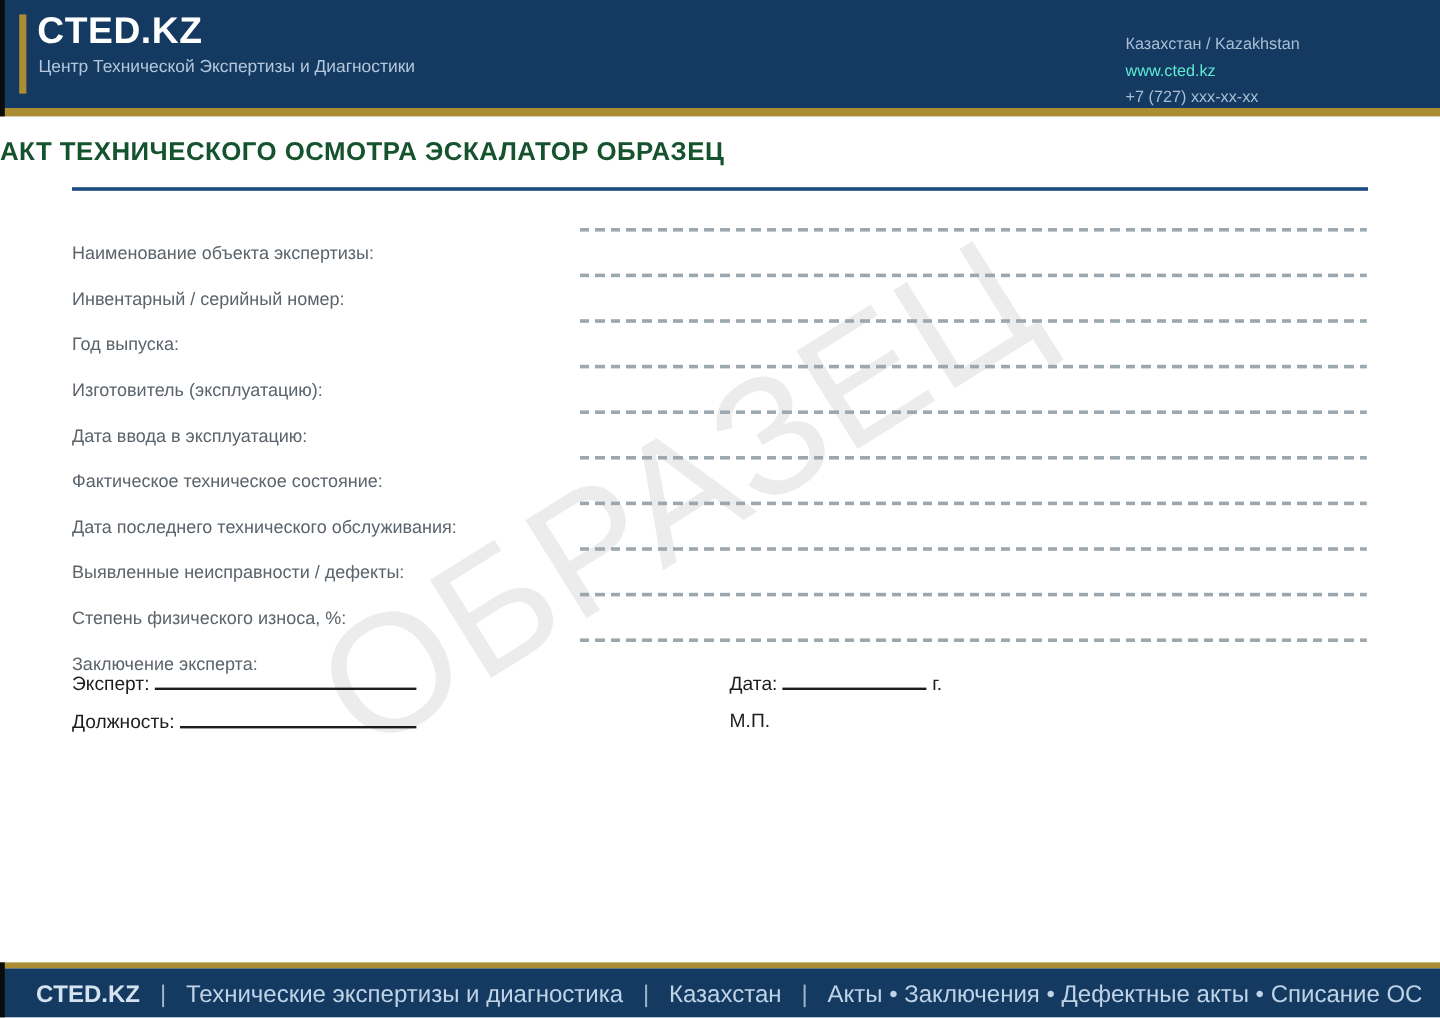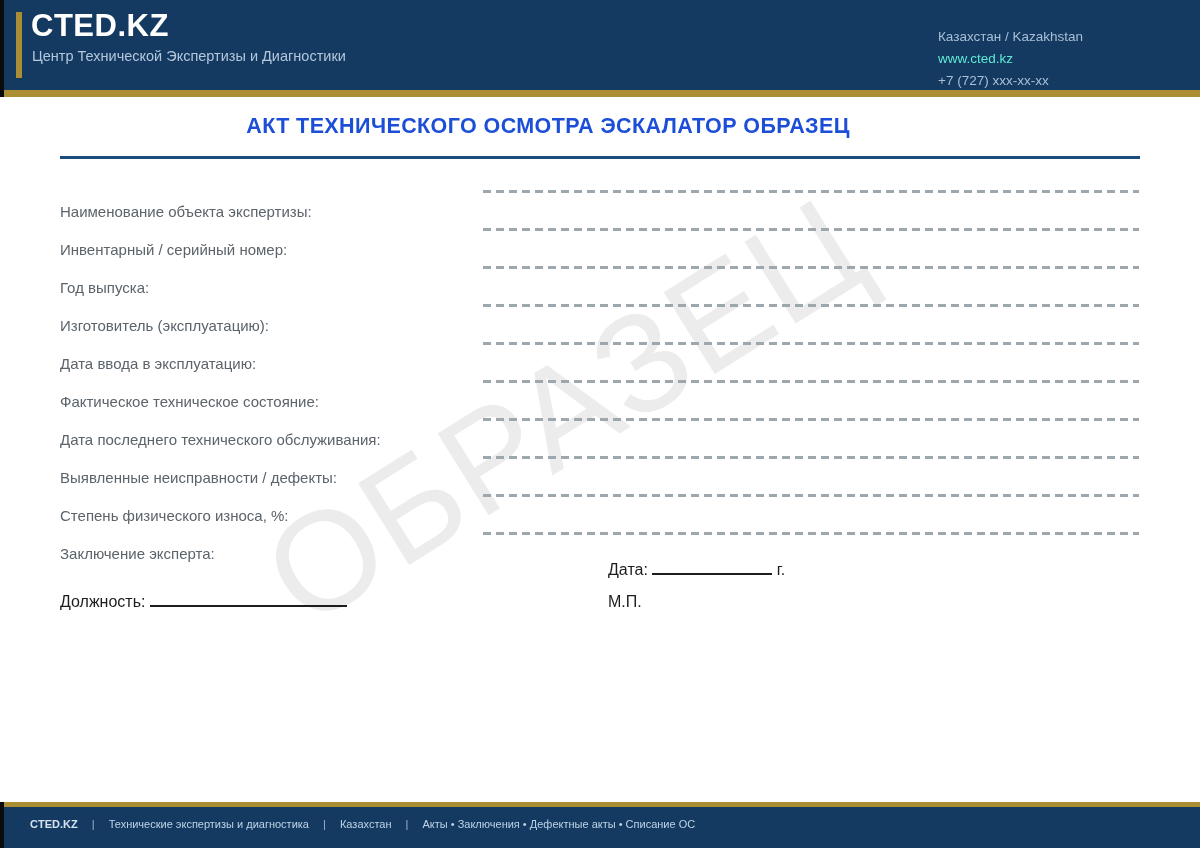--- a/index.html
+++ b/index.html
@@ -16,22 +16,22 @@
   .logo-bar { position:absolute; left:16px; top:12px; width:6px; height:66px; background:#ab8d33; }
   .brand { position:absolute; left:31px; top:8px; font-size:31px; font-weight:700; color:#ffffff; letter-spacing:0.5px; }
   .tagline { position:absolute; left:32px; top:48px; font-size:14.5px; color:#b4c7dc; }
 
   .contact { position:absolute; left:938px; top:14px; font-size:13.5px; line-height:22px; }
   .contact .country { color:#a9bfd6;margin-top:12px; }
   .contact .site { color:#5eead4; text-decoration:none; display:block; }
   .contact .phone { color:#a9bfd6; }
 
   
-  .doc-title { position:absolute; left:0; top:114px; width:1096px; text-align:center;
-               font-size:21.5px; font-weight:700; color:#1d4ed8; letter-spacing:0.4px; z-index:2; }
+  .doc-title { position:absolute; left:0; top:114px; width:1096px; 
+               font-size:21.5px; font-weight:700; color:#14532d; letter-spacing:0.4px; z-index:2; }
   .title-divider { position:absolute; left:60px; top:156px; width:1080px; height:3px; background:#1c4c7e; z-index:2; }
 
   .watermark { position:absolute; left:205px; top:330px; width:720px; text-align:center;
                font-size:140px; font-weight:400; color:#ececec; letter-spacing:2px;
                transform:rotate(-32deg); z-index:0; white-space:nowrap; user-select:none; }
 
   .form { position:absolute; left:60px; top:173px; width:1080px; z-index:1; }
   .form-row { position:relative; height:38px; }
   .form-label { position:absolute; left:0; top:0; font-size:15px; color:#5b636b;margin-top:30px; }
   .form-line { position:absolute; left:423px; right:1px; top:17px; height:3px;
@@ -42,21 +42,21 @@
                font-size:16px; color:#1d1d1d; }
   .sig-row { position:relative; height:32px; }
   .sig-left { position:absolute; left:0; top:0; white-space:nowrap; }
   .sig-right { position:absolute; left:520px; top:0; white-space:nowrap;margin-left:28px; }
   .uline { display:inline-block; border-bottom:2px solid #1d1d1d; height:14px; vertical-align:baseline; }
   .u220 { width:218px; } .u197 { width:197px; } .u120 { width:120px; }
 
   
   .footer-goldline { position:absolute; left:0; top:802px; width:1200px; height:5px; background:#ab8d33; }
   .footer { position:absolute; left:0; top:807px; width:1200px; height:41px; background:#143a61; }
-  .footer-text { position:absolute; left:30px; top:11px; font-size:11px; color:#bfd3e6; white-space:nowrap; }
+  .footer-text { position:absolute; left:30px; top:11px; font-size:20px; color:#bfd3e6; white-space:nowrap; }
   .footer-text .fbrand { font-weight:700; color:#d5e3f1; }
   .footer-text .fsep { margin:0 11px; color:#9fb6cd; }
 </style>
 </head>
 <body>
 
 <div class="page">
 
   <div class="header">
     <div class="logo-bar"></div>
@@ -114,20 +114,24 @@
       <span class="form-line"></span>
     </div>
     <div class="form-row">
       <span class="form-label">Заключение эксперта:</span>
       <span class="form-line"></span>
     </div>
   </div>
 
   <div class="signature">
     <div class="sig-row">
+      <span class="sig-left">
+        <span>Эксперт:</span>
+        <span class="uline u220"></span>
+      </span>
       <span class="sig-right">
         <span>Дата:</span>
         <span class="uline u120"></span>
         <span>г.</span>
       </span>
     </div>
     <div class="sig-row">
       <span class="sig-left">
         <span>Должность:</span>
         <span class="uline u197"></span>

